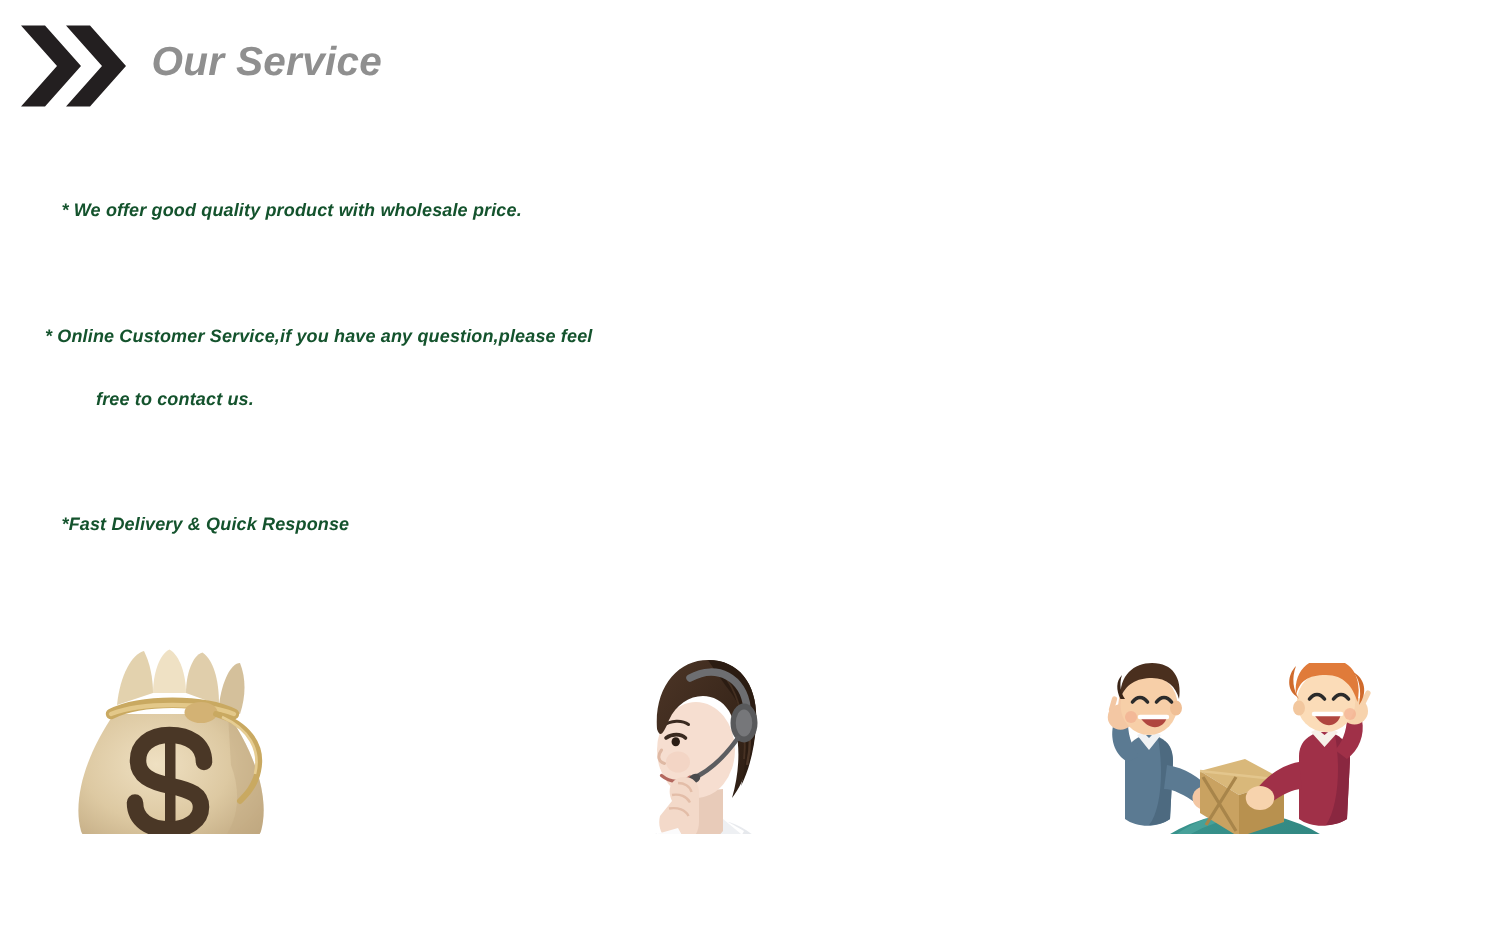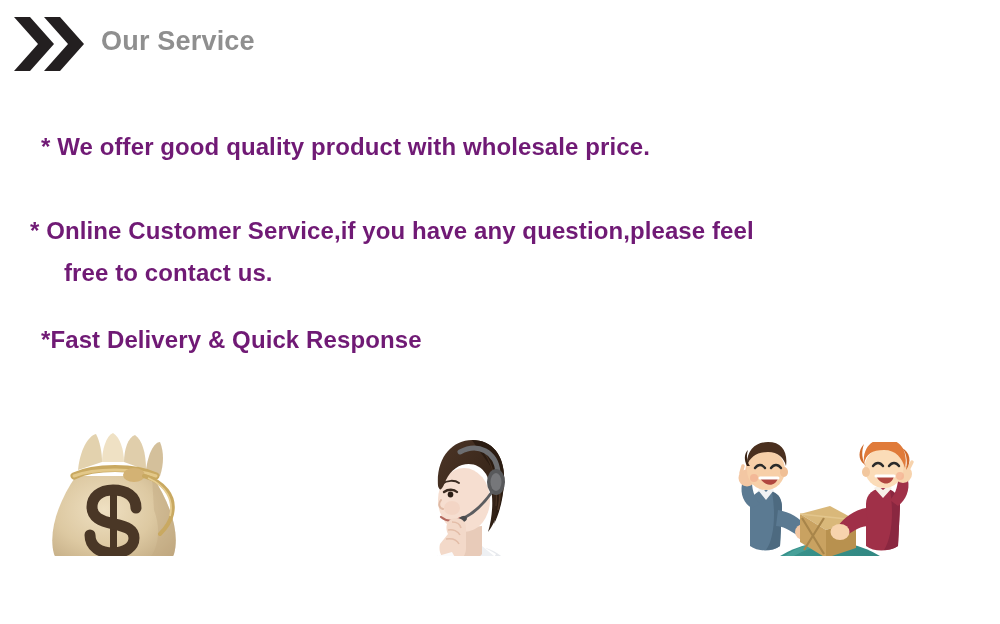--- a/index.html
+++ b/index.html
@@ -9,20 +9,21 @@
   }
   body {
     font-family: "Liberation Sans", sans-serif;
   }
   #page {
     position: relative;
     width: 1000px;
     height: 556px;
     background: #ffffff;
     overflow: hidden;
+    font-style: italic;
   }
 
   
   .header {
     position: absolute;
     left: 0;
     top: 0;
     width: 1000px;
     height: 90px;
   }
@@ -46,30 +47,30 @@
 
   
   .bullets {
     position: absolute;
     left: 0;
     top: 0;
     width: 1000px;
   }
   .bullet-line {
     position: absolute;
-    font-size: 24px;
+    font-size: 12px;
     font-weight: bold;
-    color: #701a75;
+    color: #14532d;
     white-space: nowrap;
     letter-spacing: 0.1px;
   }
   .bullet-1 { left: 41px; top: 133px; }
   .bullet-2 { left: 30px; top: 217px; }
   .bullet-2b { left: 64px; top: 259px; }
-  .bullet-3 { left: 41px; top: 326px; }
+  .bullet-3 { left: 41px; top: 342px; }
 
   
   .media-row {
     position: absolute;
     left: 0;
     top: 420px;
     width: 1000px;
     height: 204px;
   }
   .media-item { position: absolute; }

